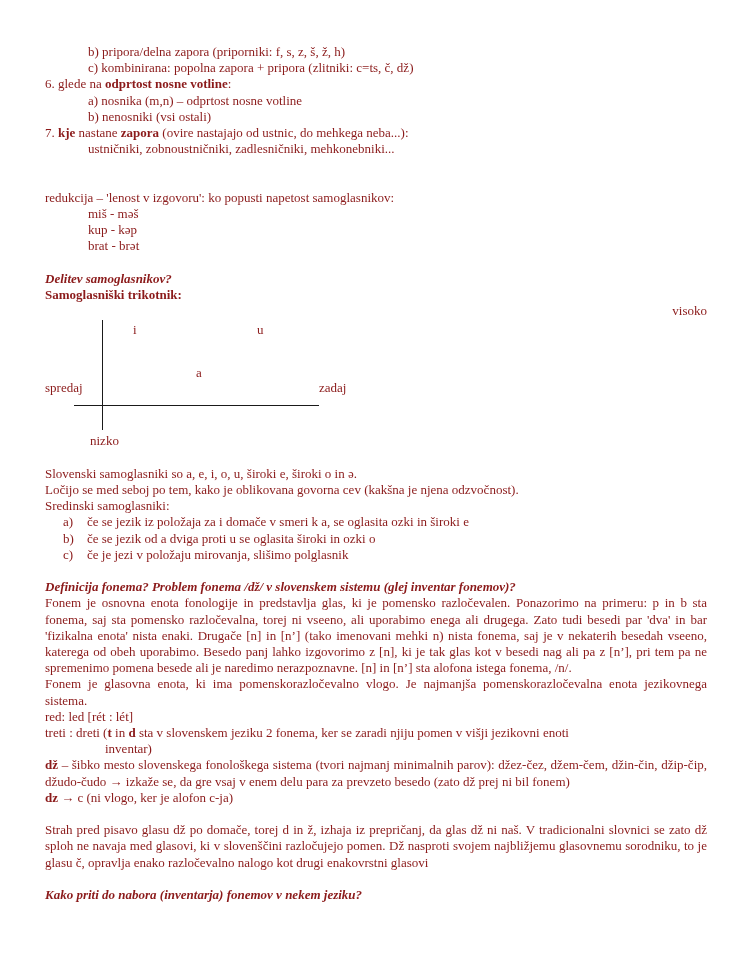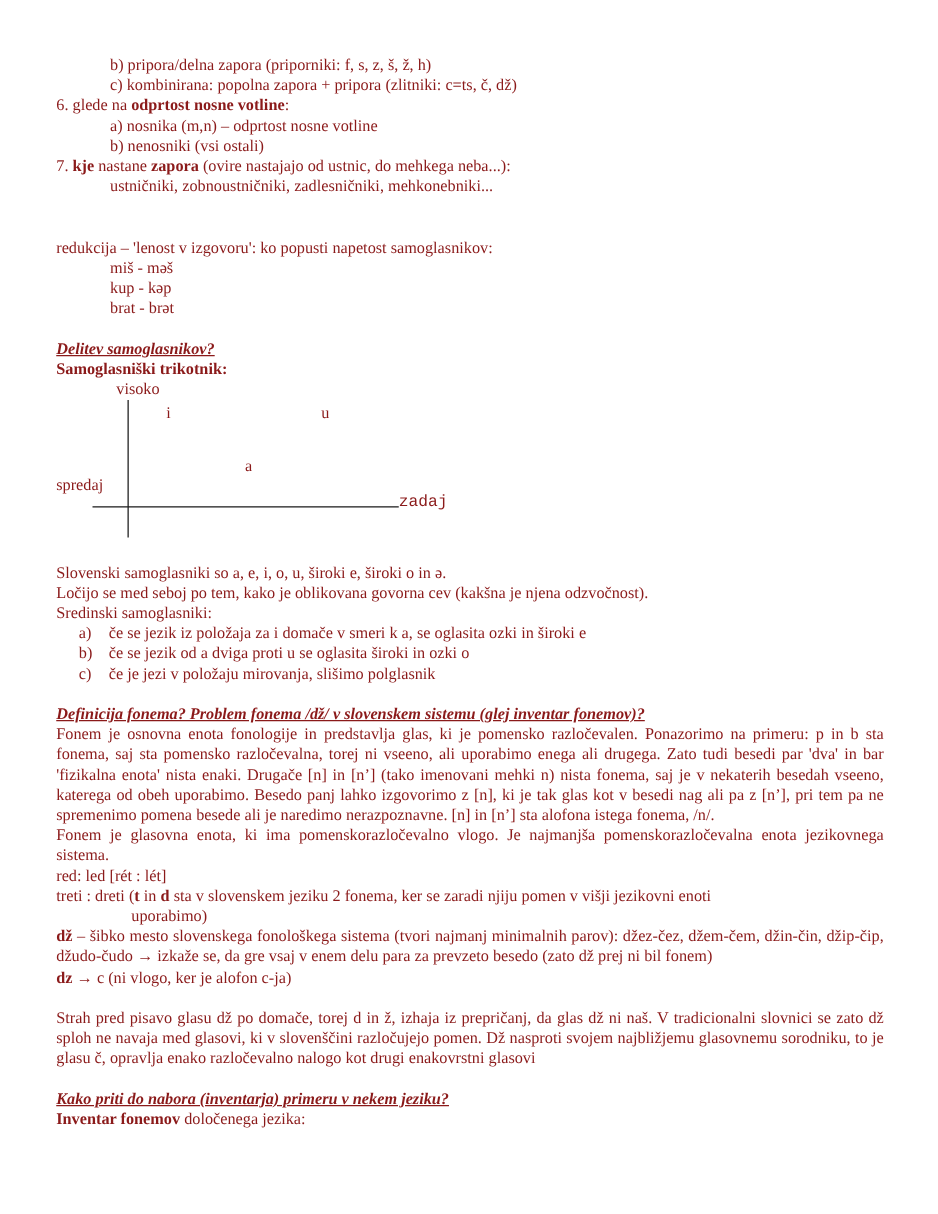--- a/index.html
+++ b/index.html
@@ -17,37 +17,37 @@
     box-sizing: border-box;
     width: 750px;
     height: 971px;
     padding: 44px 43px 0 45px;
   }
   .line { min-height: 16.2px; white-space: pre-wrap; }
   .gap  { height: 16.2px; }
   .para { text-align: justify; white-space: normal; }
   .ind1 { padding-left: 43px; }
   .ind2 { padding-left: 60px; }
-  .ind3 { padding-left: 48px; }
+  .ind3 { padding-left: 48px; text-align: right; }
   .ind4 { padding-left: 45px; }
   .b { font-weight: bold; margin-top: 46px; }
-  .i { font-style: italic; text-decoration: underline; }
+  .i { font-style: italic; }
   .list-item { display: flex; min-height: 16.2px; }
   .list-item .marker { display: inline-block; margin-left: 18px; width: 24px; flex: 0 0 24px; }
   
   .diagram { position: relative; height: 114px; }
   .dline { position: absolute; background: #1a1a1a; }
   .vline { left: 57px; top: 1px; width: 1px; height: 110px; }
   .hline { left: 29px; top: 86px; width: 245px; height: 1px; }
   .dlabel { position: absolute; white-space: nowrap; }
   .pos-i       { left: 88px;  top: 3px; }
   .pos-u       { left: 212px; top: 3px; }
   .pos-a       { left: 151px; top: 46px; }
   .pos-spredaj { left: 0;     top: 61px; }
-  .pos-zadaj   { left: 274px; top: 75px; font-family: Liberation Mono, monospace; }
+  .pos-zadaj   { left: 274px; top: 61px; }
 </style>
 </head>
 <body style="color: rgb(139, 26, 26); background: rgb(255, 255, 255);">
 
 <div class="page">
   <div>
       <div class="line ind1"><span>b) pripora/delna zapora (priporniki: f, s, z, š, ž, h)</span></div>
       <div class="line ind1"><span>c) kombinirana: popolna zapora + pripora (zlitniki: c=ts, č, dž)</span></div>
       <div class="line"><span>6. glede na </span><span class="b">odprtost nosne votline</span><span>:</span></div>
       <div class="line ind1"><span>a) nosnika (m,n) – odprtost nosne votline</span></div>
@@ -66,20 +66,21 @@
       <div class="line ind3"><span>visoko</span></div>
       <div class="diagram">
     <div class="dline vline" style="background: rgb(26, 26, 26);"></div>
     <div class="dline hline" style="background: rgb(26, 26, 26);"></div>
     <span class="dlabel pos-i">i</span>
     <span class="dlabel pos-u">u</span>
     <span class="dlabel pos-a">a</span>
     <span class="dlabel pos-spredaj">spredaj</span>
     <span class="dlabel pos-zadaj">zadaj</span>
   </div>
+      <div class="line ind4"><span>nizko</span></div>
       <div class="gap"></div>
       <div class="line"><span>Slovenski samoglasniki so a, e, i, o, u, široki e, široki o in ə.</span></div>
       <div class="line"><span>Ločijo se med seboj po tem, kako je oblikovana govorna cev (kakšna je njena odzvočnost).</span></div>
       <div class="line"><span>Sredinski samoglasniki:</span></div>
       <div class="list-item">
         <span class="marker">a)</span>
         <span>če se jezik iz položaja za i domače v smeri k a, se oglasita ozki in široki e</span>
       </div>
       <div class="list-item">
         <span class="marker">b)</span>
@@ -88,22 +89,21 @@
       <div class="list-item">
         <span class="marker">c)</span>
         <span>če je jezi v položaju mirovanja, slišimo polglasnik</span>
       </div>
       <div class="gap"></div>
       <div class="line"><span class="b i">Definicija fonema? Problem fonema /dž/ v slovenskem sistemu (glej inventar fonemov)?</span></div>
       <div class="line para"><span>Fonem je osnovna enota fonologije in predstavlja glas, ki je pomensko razločevalen. Ponazorimo na primeru: p in b sta fonema, saj sta pomensko razločevalna, torej ni vseeno, ali uporabimo enega ali drugega. Zato tudi besedi par 'dva' in bar 'fizikalna enota' nista enaki. Drugače [n] in [n’] (tako imenovani mehki n) nista fonema, saj je v nekaterih besedah vseeno, katerega od obeh uporabimo. Besedo panj lahko izgovorimo z [n], ki je tak glas kot v besedi nag ali pa z [n’], pri tem pa ne spremenimo pomena besede ali je naredimo nerazpoznavne. [n] in [n’] sta alofona istega fonema, /n/.</span></div>
       <div class="line para"><span>Fonem je glasovna enota, ki ima pomenskorazločevalno vlogo. Je najmanjša pomenskorazločevalna enota jezikovnega sistema.</span></div>
       <div class="line"><span>red: led [rét : lét]</span></div>
       <div class="line"><span>treti : dreti (</span><span class="b">t</span><span> in </span><span class="b">d</span><span> sta v slovenskem jeziku 2 fonema, ker se zaradi njiju pomen v višji jezikovni enoti</span></div>
-      <div class="line ind2"><span>uporabimo)</span></div>
+      <div class="line ind2"><span>inventar)</span></div>
       <div class="line para"><span class="b">dž</span><span> – šibko mesto slovenskega fonološkega sistema (tvori najmanj minimalnih parov): džez-čez, džem-čem, džin-čin, džip-čip, džudo-čudo → izkaže se, da gre vsaj v enem delu para za prevzeto besedo (zato dž prej ni bil fonem)</span></div>
       <div class="line"><span class="b">dz</span><span> → c (ni vlogo, ker je alofon c-ja)</span></div>
       <div class="gap"></div>
       <div class="line para"><span>Strah pred pisavo glasu dž po domače, torej d in ž, izhaja iz prepričanj, da glas dž ni naš. V tradicionalni slovnici se zato dž sploh ne navaja med glasovi, ki v slovenščini razločujejo pomen. Dž nasproti svojem najbližjemu glasovnemu sorodniku, to je glasu č, opravlja enako razločevalno nalogo kot drugi enakovrstni glasovi</span></div>
       <div class="gap"></div>
-      <div class="line"><span class="b i">Kako priti do nabora (inventarja) primeru v nekem jeziku?</span></div>
-      <div class="line"><span class="b">Inventar fonemov</span><span> določenega jezika:</span></div>
+      <div class="line"><span class="b i">Kako priti do nabora (inventarja) fonemov v nekem jeziku?</span></div>
     </div>
 </div>
 
 </body></html>

